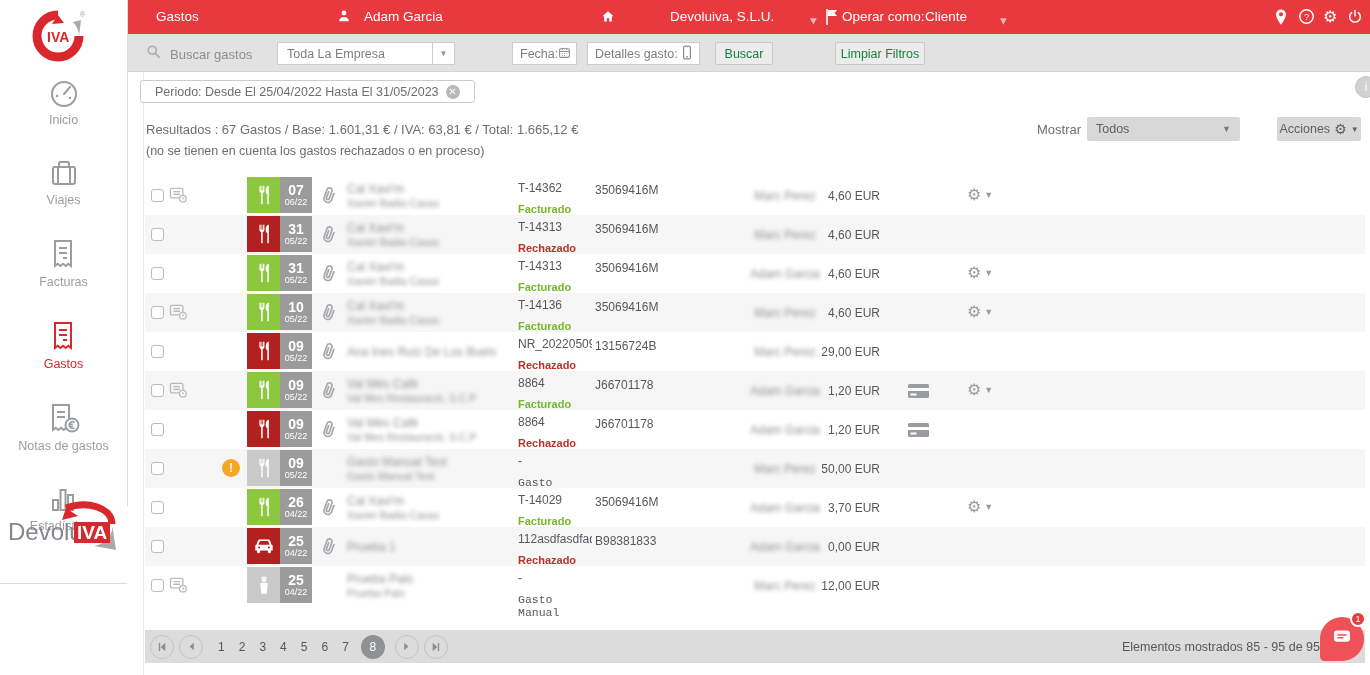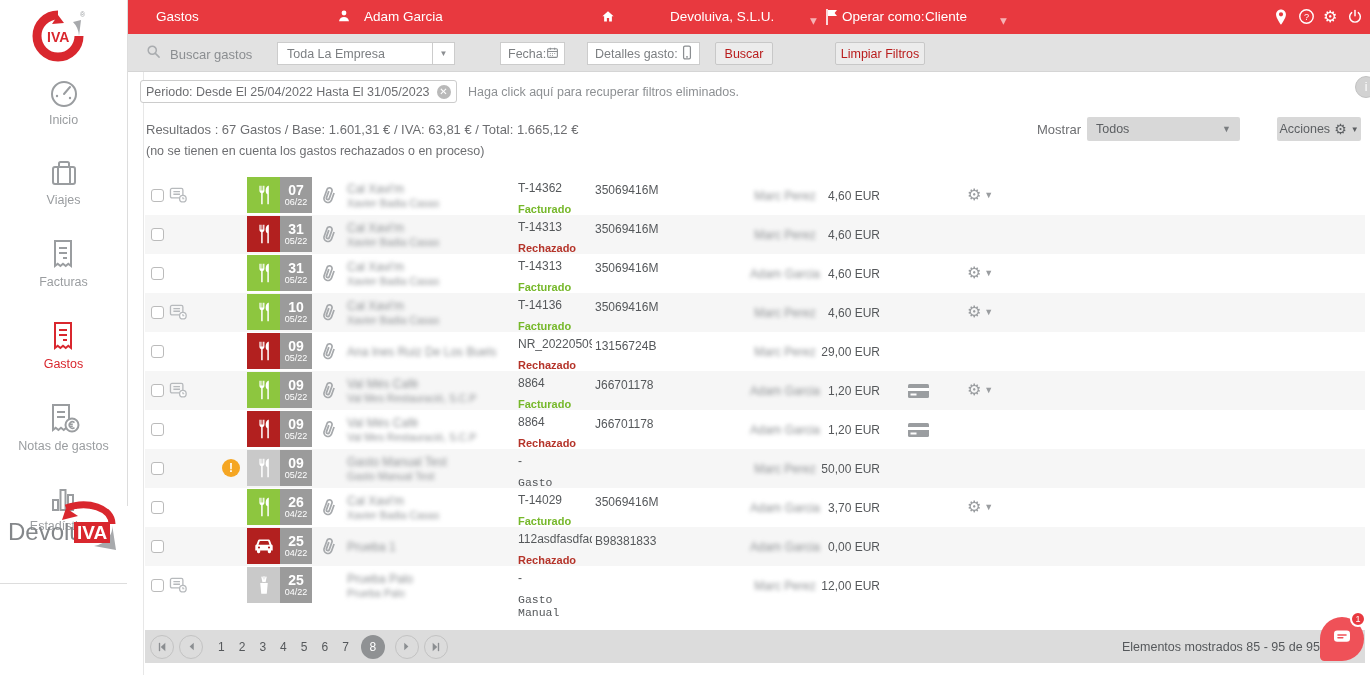--- a/index.html
+++ b/index.html
@@ -26,28 +26,28 @@
   .tb-title { left:28px; font-size:14.5px; }
   .tb-caret { color:#f6b2b4; font-size:10px; }
   .tb-icon { position:absolute; top:8px; cursor:pointer; }
 
   .filterbar { position:absolute; left:0; top:34px; width:1242px; height:38px; background:#e2e2e2;
     border-bottom:1px solid #d5d5d5; }
   .fb-box { position:absolute; top:8px; height:23px; background:#fff; border:1px solid #ccc;
     display:flex; align-items:center; font-size:12.5px; color:#7c7f82; }
   .fb-btn { position:absolute; top:8px; height:23px; background:#ececec; border:1px solid #c8c8c8;
     border-radius:2px; display:flex; align-items:center; justify-content:center; font-size:12.5px;
-    color:#b91c1c; cursor:pointer; }
+    color:#15803d; cursor:pointer; }
   .searchline { position:absolute; left:18px; top:10px; display:flex; align-items:flex-end; gap:9px;
     font-size:13px; color:#8b8e91; cursor:text; }
 
   .content-vline { position:absolute; left:15px; top:72px; height:603px; border-left:1px solid #e7e7e7; }
 
   .chip { position:absolute; left:12px; top:80px; height:23px; background:#fff; border:1px solid #ccc;
-    border-radius:3px; display:flex; align-items:center; gap:7px; padding:0 5px; font-size:12.5px; color:#6d6e71; }
+    border-radius:3px; display:flex; align-items:center; gap:7px; padding:0 14px; font-size:12.5px; color:#6d6e71; }
   .chip-x { width:14px; height:14px; border-radius:50%; background:#b9b9b9; color:#fff; font-size:10px;
     display:flex; align-items:center; justify-content:center; cursor:pointer; }
   .hint { position:absolute; left:340px; top:85px; font-size:12.5px; color:#8d9093; cursor:pointer; }
 
   .results1 { position:absolute; left:18px; top:122px; font-size:13px; color:#6d6e71; }
   .results2 { position:absolute; left:18px; top:144px; font-size:12.5px; color:#6d6e71; }
 
   .show-label { position:absolute; left:909px; top:122px; font-size:13px; }
   .show-select { position:absolute; left:959px; top:117px; width:153px; height:24px; background:#d8d8d8;
     border-radius:2px; font-size:12.5px; color:#5c5f62; display:flex; align-items:center; padding:0 9px; cursor:pointer; }
@@ -267,21 +267,21 @@
             <circle cx="10" cy="10" r="6.5"></circle>
             <path d="M15 15l6 6" stroke-linecap="round"></path>
           </svg>
       </span>
       <span>Buscar gastos</span>
     </div>
     <div class="fb-box" style="left:149px;width:178px;padding-left:9px">
       <span>Toda La Empresa</span>
       <span style="margin-left:auto;height:100%;width:22px;border-left:1px solid #ccc;display:flex;align-items:center;justify-content:center;font-size:8px;color:#8b8e91">▼</span>
     </div>
-    <div class="fb-box" style="left:372px;width:65px;padding:6px 7px;justify-content:space-between;cursor:pointer">
+    <div class="fb-box" style="left:384px;width:65px;padding:6px 7px;justify-content:space-between;cursor:pointer">
       <span>Fecha:</span>
       <span>
         <svg width="13" height="13" viewBox="0 0 24 24" fill="none" stroke="#8b8e91" stroke-width="2">
             <rect x="3" y="5" width="18" height="16" rx="2"></rect>
             <path d="M3 10h18M8 3v4M16 3v4"></path>
             <path d="M7 14h2M11 14h2M15 14h2M7 17.5h2M11 17.5h2" stroke-width="1.6"></path>
           </svg>
       </span>
     </div>
     <div class="fb-box" style="left:459px;width:113px;padding:0 7px;justify-content:space-between;cursor:pointer">
@@ -297,21 +297,20 @@
     <div class="fb-btn" style="left:707px;width:90px">Limpiar Filtros</div>
     <div class="info-circ">i</div>
   </div>
 
   <div class="content-vline"></div>
 
   <div class="chip">
     <span>Periodo: Desde El 25/04/2022 Hasta El 31/05/2023</span>
     <span class="chip-x">✕</span>
   </div>
-  <div class="hint">Haga click aquí para recuperar filtros eliminados.</div>
 
   <div class="results1">Resultados : 67 Gastos / Base: 1.601,31 € / IVA: 63,81 € / Total: 1.665,12 €</div>
   <div class="results2">(no se tienen en cuenta los gastos rechazados o en proceso)</div>
 
   <span class="show-label">Mostrar</span>
   <div class="show-select">
     <span>Todos</span>
     <span class="car">▼</span>
   </div>
   <div class="actions-btn">

